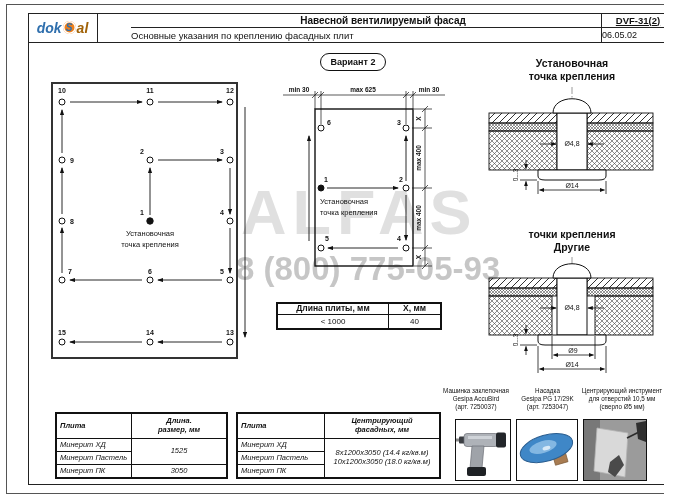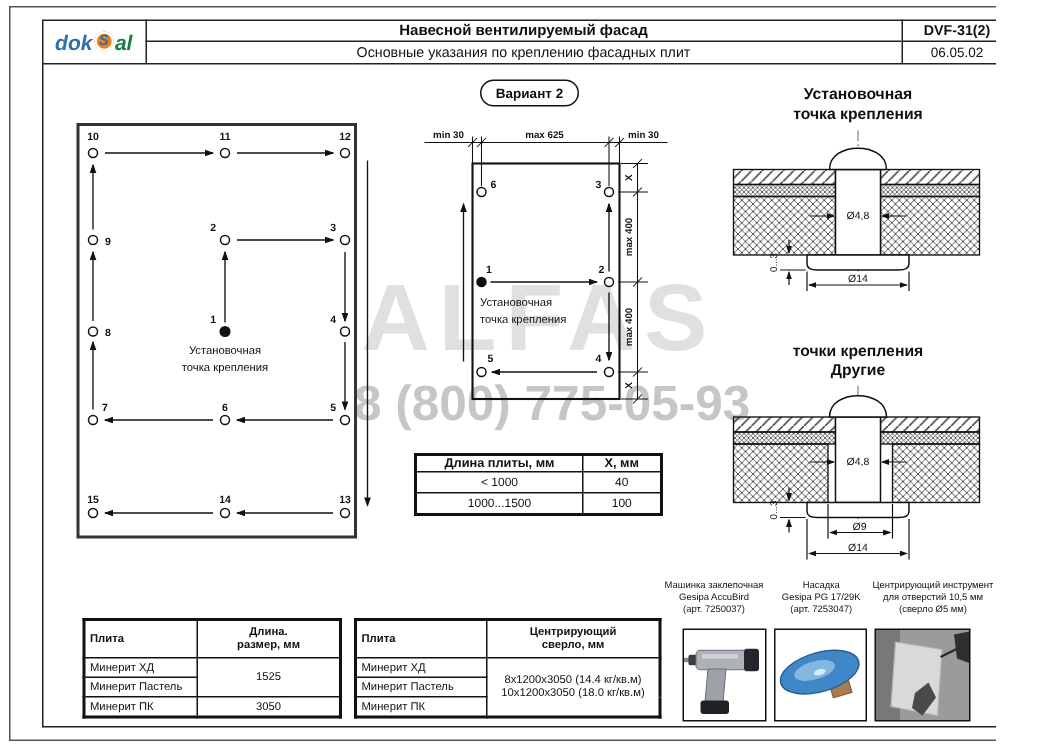--- a/index.html
+++ b/index.html
@@ -4,50 +4,50 @@
 <style>
   html,body{margin:0;padding:0;background:#fff;}
   body{width:700px;height:498px;font-family:"Liberation Sans",sans-serif;color:#111;}
   .sheet{position:relative;width:664px;height:498px;background:#fff;overflow:hidden;}
   .abs{position:absolute;}
   
   .outer-border{left:6px;top:4px;width:687px;height:488px;border:1px solid #555;}
   .frame{left:28px;top:13px;width:645px;height:470px;border:1.5px solid #222;}
   
   .logo-cell{left:28px;top:13px;width:69px;height:29px;border-right:1.5px solid #222;display:flex;align-items:center;justify-content:center;}
-  .hdr-center{left:97px;top:13px;width:504px;height:29px;}
+  .hdr-center{left:97px;top:13px;width:504px;height:29px;padding-left:34px;}
   .hdr-right{left:601px;top:13px;width:72px;height:29px;border-left:1.5px solid #222;}
   .hdr-row1{height:14px;border-bottom:1.5px solid #222;display:flex;align-items:center;justify-content:center;}
-  .hdr-row2{height:14px;display:flex;align-items:center;justify-content:center;}
+  .hdr-row2{height:14px;display:flex;align-items:center;}
   .hdr-bottom{left:28px;top:42px;width:645px;height:0;border-top:1.5px solid #222;}
   .doc-title{font-weight:bold;font-size:10px;}
   .doc-subtitle{font-size:9.5px;}
-  .doc-number{font-weight:bold;font-size:9.5px;}
+  .doc-number{font-weight:bold;font-size:9.5px;text-decoration:underline;}
   .doc-date{font-size:9px;}
   .logo{font-style:italic;font-weight:bold;font-size:14px;letter-spacing:0;display:flex;align-items:center;}
   .logo .blue{color:#2f6fad;}
-  .logo .orange{color:#15803d;}
+  .logo .orange{color:#a16207;}
   .logo .sball{display:inline-flex;align-items:center;justify-content:center;width:13px;height:13px;border-radius:50%;background:#ee7f1a;color:#2f6fad;font-size:10px;margin:0 1px;font-style:italic;font-weight:bold;box-shadow:inset 0 0 0 1.5px #fff;}
   
   .wm-brand{left:241px;top:176px;font-size:63px;font-weight:bold;color:#c7c7c7;opacity:.55;letter-spacing:6px;z-index:1;}
   .wm-phone{left:236px;top:250px;font-size:33px;font-weight:bold;color:#b9b9b9;opacity:.8;white-space:nowrap;z-index:1;}
   svg{position:absolute;z-index:2;font-family:"Liberation Sans",sans-serif;}
   
   .badge{left:320px;top:53px;width:64px;height:16px;border:1.5px solid #111;border-radius:9px;display:flex;align-items:center;justify-content:center;font-weight:bold;font-size:9px;z-index:2;background:#fff;}
   
   .detail-title{width:170px;text-align:center;font-weight:bold;font-size:10.5px;line-height:1.2;z-index:2;}
   
   .tbl{border-collapse:collapse;background:#fff;z-index:3;position:absolute;}
   .tbl td,.tbl th{border:1px solid #111;padding:0 3px;font-size:8px;line-height:1.15;}
   .tbl{border:2px solid #111;}
   .tbl .c{text-align:center;}
   .x-table{left:276px;top:302px;}
   .x-table th{font-size:8.5px;}
   .x-table td{height:13px;margin-top:30px;}
-  .plate-tbl td,.plate-tbl th{font-size:7.5px;}
+  .plate-tbl td,.plate-tbl th{font-size:7.5px;font-style:italic;}
   .small2{font-size:7px;line-height:1.35;margin-top:40px;}
   
   .tool-cap{position:absolute;text-align:center;font-size:6.3px;line-height:1.3;z-index:2;}
   .photo-box{position:absolute;border:1.5px solid #111;background:#fff;z-index:2;}
 </style>
 </head>
 <body>
 
 <div class="sheet">
 
@@ -221,24 +221,20 @@
   <table class="tbl x-table">
     <tbody>
         <tr>
       <th class="c" style="width:104px">Длина плиты, мм</th>
       <th class="c" style="width:45px">X, мм</th>
     </tr>
     <tr>
       <td class="c">&lt; 1000</td>
       <td class="c">40</td>
     </tr>
-    <tr>
-      <td class="c">1000...1500</td>
-      <td class="c">100</td>
-    </tr>
   </tbody>
     </table>
 
   <div class="abs detail-title" style="left:487px;top:57px">
     <div>Установочная</div>
     <div>точка крепления</div>
   </div>
   <svg style="left:487px;top:86px" width="170" height="114" viewBox="0 0 170 114">
     <defs>
       <marker id="ar3" markerWidth="7" markerHeight="6" refX="6" refY="2.5" orient="auto">
@@ -372,21 +368,21 @@
     </tr>
   </tbody>
     </table>
 
   <table class="tbl plate-tbl" style="left:236px;top:412px">
     <tbody>
         <tr>
       <th style="width:80px;text-align:left;height:24px">Плита</th>
       <th class="c" style="width:108px">
         <div>Центрирующий</div>
-        <div>сверло, мм</div>
+        <div>фасадных, мм</div>
       </th>
     </tr>
     <tr>
       <td style="height:12px">Минерит ХД</td>
       <td class="c small2" rowspan="3">
         <div>8x1200x3050 (14.4 кг/кв.м)</div>
         <div>10x1200x3050 (18.0 кг/кв.м)</div>
       </td>
     </tr>
     <tr>

